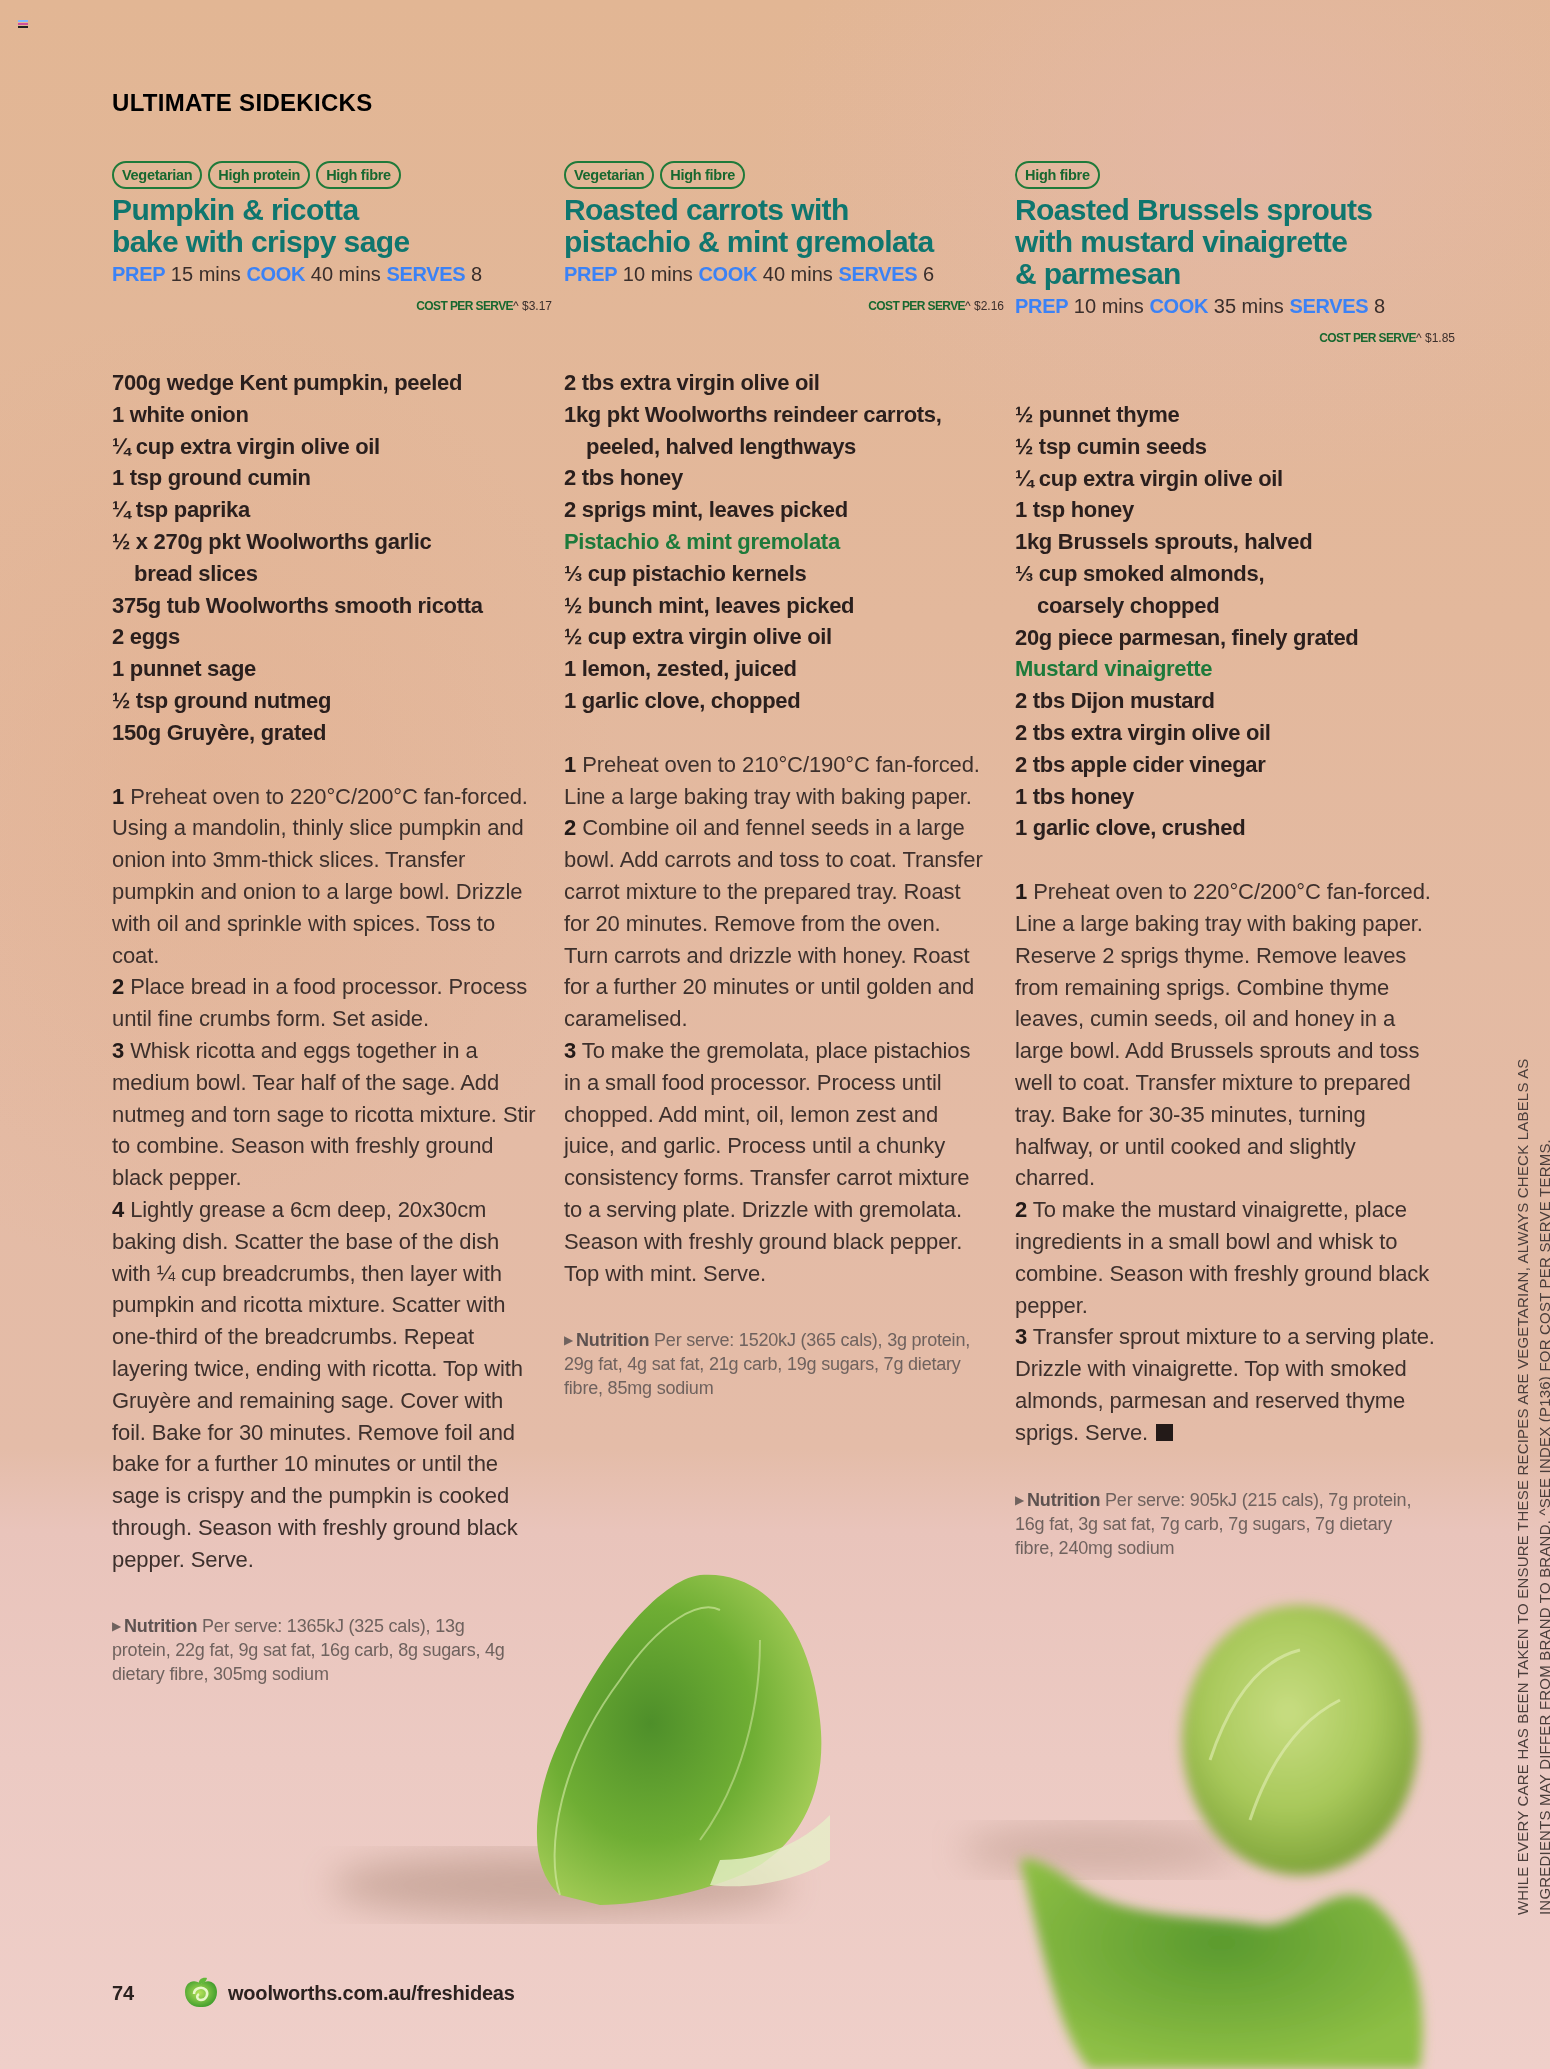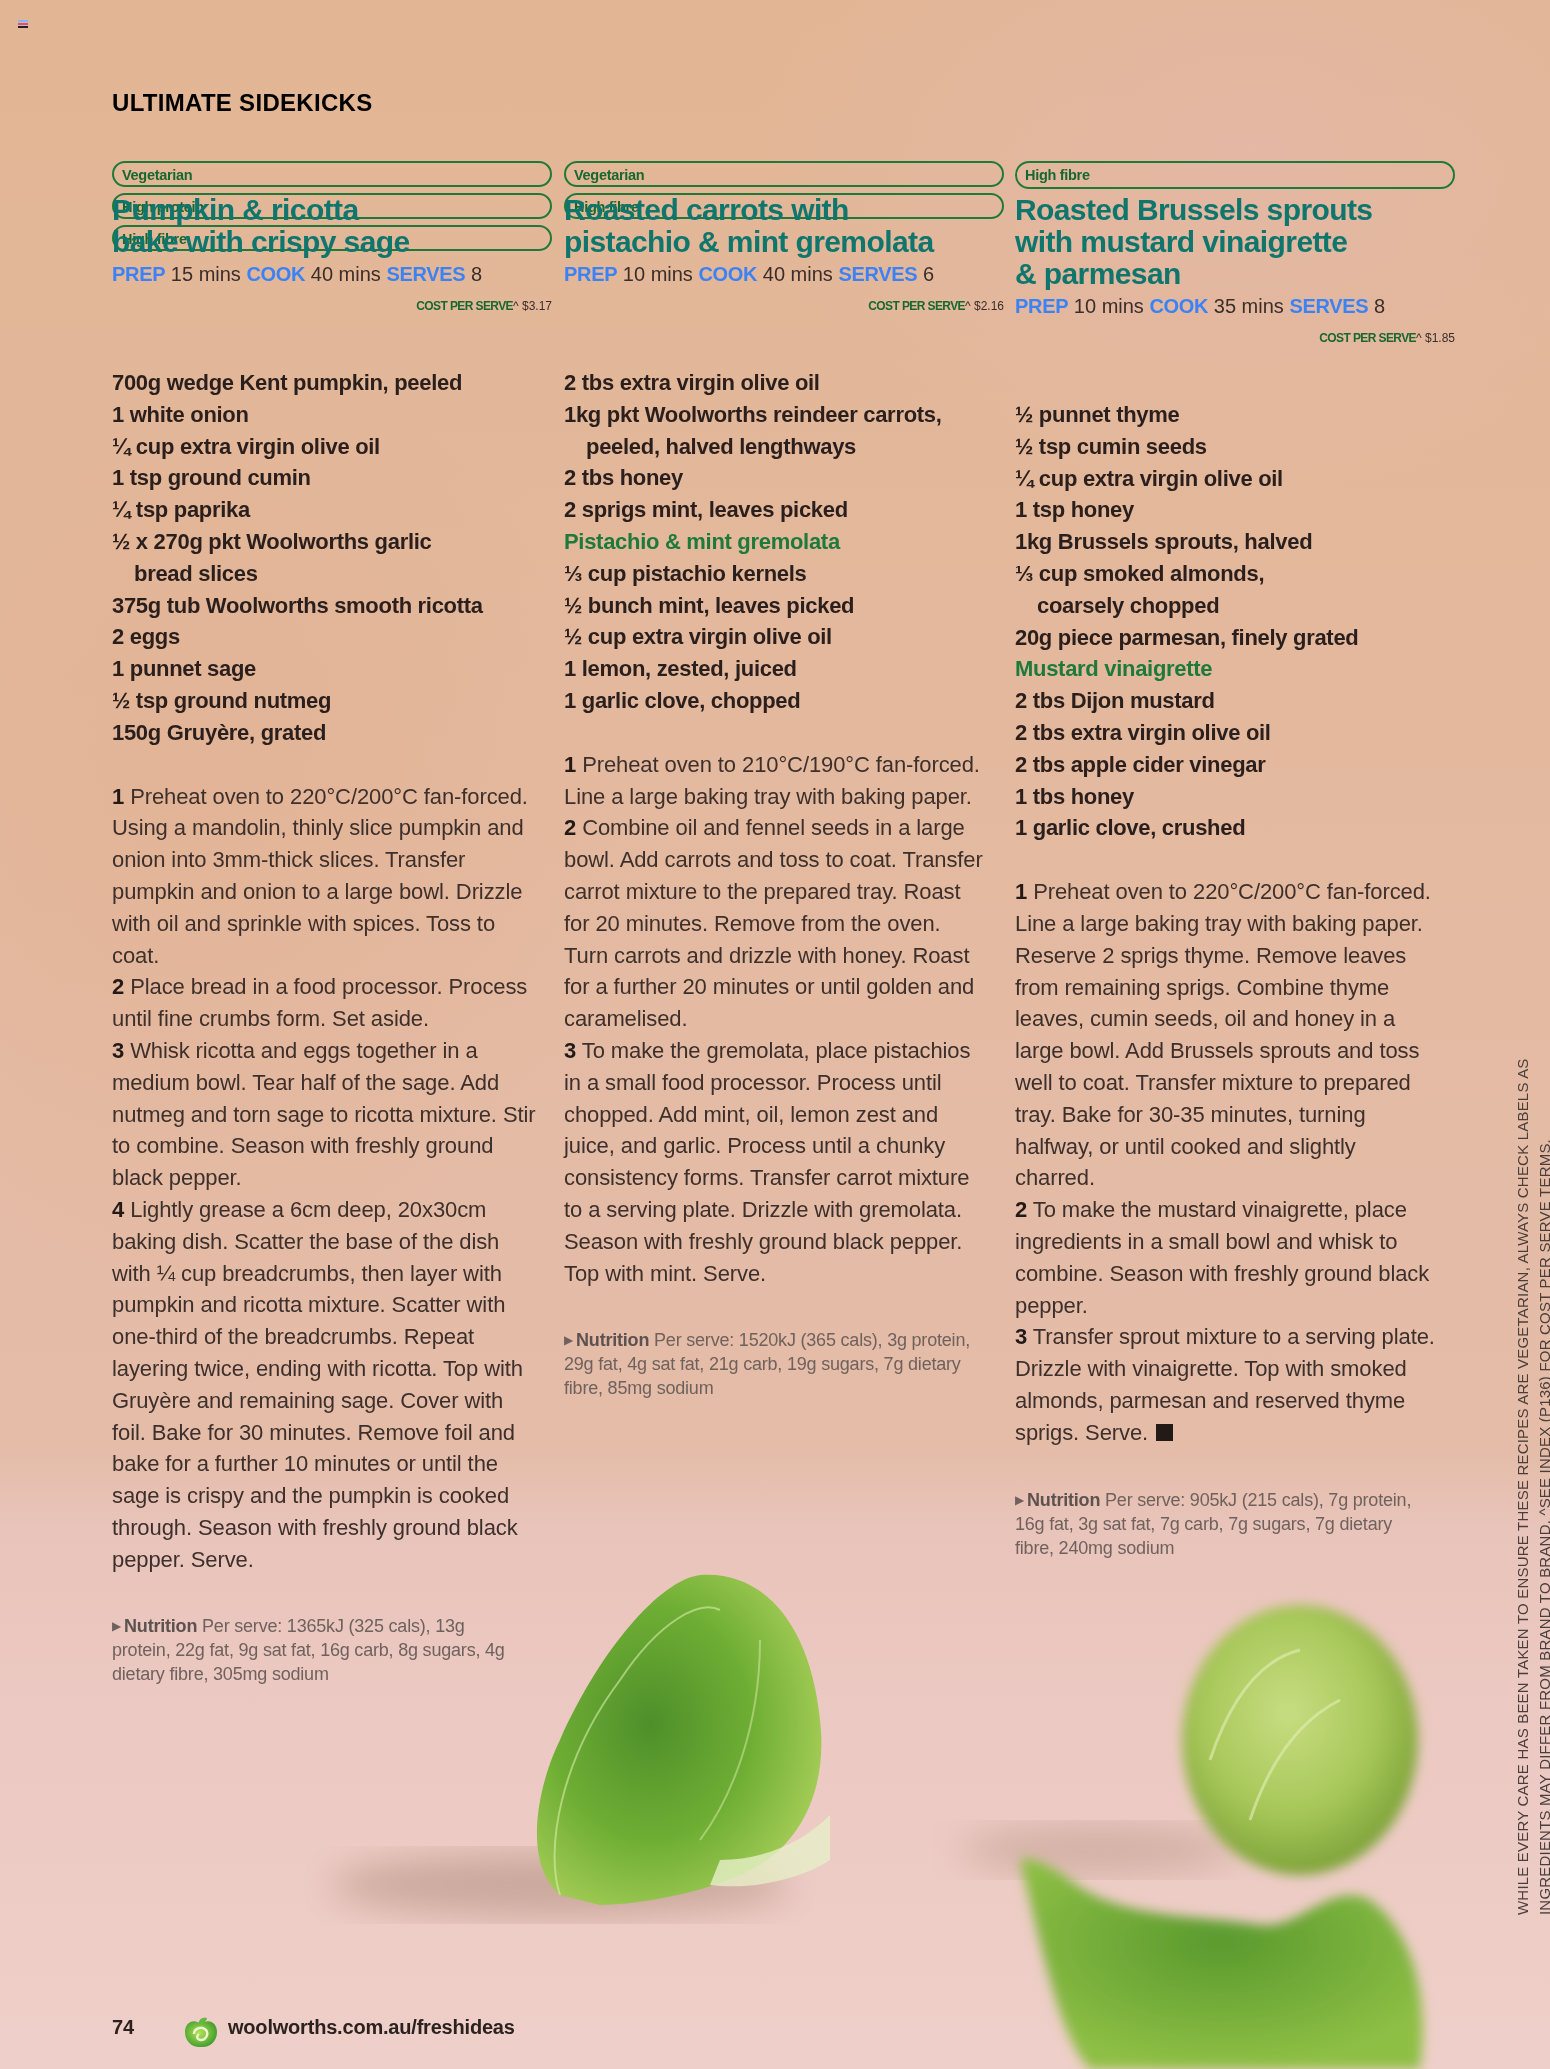--- a/index.html
+++ b/index.html
@@ -19,21 +19,21 @@
   .section-title {
     position: absolute; left: 112px; top: 89px;
     font-size: 24px; font-weight: 700; letter-spacing: 0.3px; color: #000000;
   }
 
   .col { position: absolute; top: 161px; width: 440px; }
   .col-1 { left: 112px; }
   .col-2 { left: 564px; }
   .col-3 { left: 1015px; }
 
-  .tags { display: flex; gap: 6px; height: 29px; margin-bottom: 4px; flex-direction: column; }
+  .tags { display: flex; gap: 6px; height: 29px; margin-bottom: 4px; }
   .tag {
     border: 2.5px solid #1f7a3a; border-radius: 14px;
     color: #17682f; font-weight: 700; font-size: 14.5px;
     padding: 3px 8px 0 8px; height: 28px; line-height: 19px; letter-spacing: -0.3px;
   }
   .recipe-title {
     font-size: 30px; font-weight: 700; line-height: 32px;
     color: #0f766e; letter-spacing: -0.6px; margin-top: 3px;
   }
   .meta { font-size: 20px; line-height: 32px; margin-top: 0px; color: #3a2e2b; }
@@ -59,21 +59,21 @@
   .nutrition .nlbl { font-weight: 700; color: #5d5250; }
 
   .side-note {
     position: absolute; left: 1512px; top: 1915px;
     transform-origin: 0 0; transform: rotate(-90deg);
     width: 880px; font-size: 15px; line-height: 22px; color: #4a3e3b; letter-spacing: 0.2px;
     white-space: nowrap;
   }
   .side-note div { white-space: nowrap; }
 
-  .footer { position: absolute; top: 1976px; left: 112px; display: flex; align-items: flex-start; margin-top: 40px; }
+  .footer { position: absolute; top: 1976px; left: 112px; display: flex; align-items: center; }
   .page-num { font-size: 20px; font-weight: 700; color: #2b2220; width: 70px; }
   .logo { width: 38px; height: 34px; margin-right: 8px; }
   .site { font-size: 20px; font-weight: 700; color: #2b2220; letter-spacing: -0.2px; }
 
   .photo { position: absolute; pointer-events: none; }
 </style>
 </head>
 <body>
 
 <div class="page-icon">

